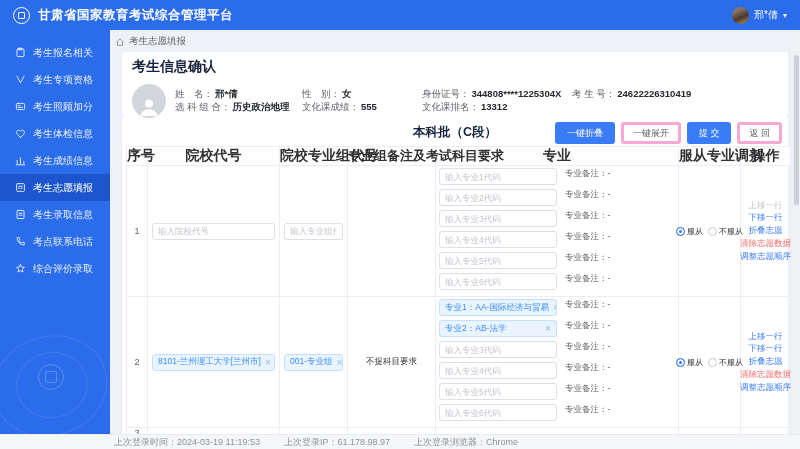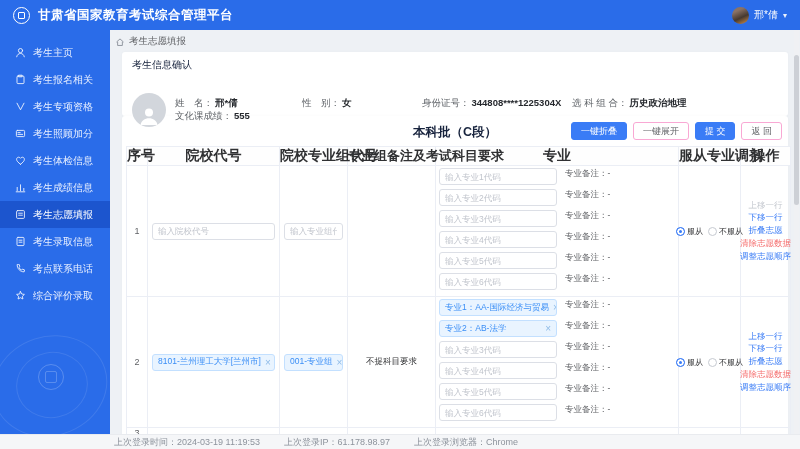--- a/index.html
+++ b/index.html
@@ -29,33 +29,33 @@
   .wm-logo{position:absolute;left:38px;bottom:44px;width:26px;height:26px;border:1.5px solid rgba(255,255,255,.22);border-radius:50%;display:flex;align-items:center;justify-content:center}
   .wm-logo::after{content:"";width:10px;height:10px;border:1px solid rgba(255,255,255,.22);border-radius:2px}
 
   
   main{position:absolute;left:110px;top:30px;right:0;bottom:15px;overflow:hidden}
   .breadcrumb{display:flex;align-items:center;gap:4px;padding:6px 5px 5px;font-size:9.5px;color:#606266;height:22px}
   .home-ic{width:10px;height:10px;stroke:#8a9099;fill:none;stroke-width:1;cursor:pointer}
 
   .card{background:#fff;border-radius:3px;margin:0 12px;box-shadow:0 0 3px rgba(0,0,0,.03)}
   .info-card{padding:6px 10px 8px;height:64px}
-  .info-title{font-size:10px;font-weight:400;margin-bottom:21px;color:#17233d}
+  .info-title{font-size:14px;font-weight:700;margin-bottom:8px;color:#17233d}
   .info-body{display:flex;align-items:center;gap:9px}
   .avatar-lg{width:34px;height:34px;border-radius:50%;background:#d2d6dc;flex:none;display:flex;align-items:flex-end;justify-content:center;overflow:hidden}
   .avatar-lg svg{width:24px;height:24px}
   .info-grid{flex:1;display:grid;grid-template-columns:127px 120px 150px 1fr;align-items:center}
   .field{font-size:9.5px;color:#5d6166;white-space:nowrap}
   .field b{color:#25282d;margin-left:2px;font-weight:700}
 
   .table-card{padding:0 4px}
   .batch-head{position:relative;height:27px;display:flex;align-items:center;justify-content:center;padding-top:5px}
   .batch-title{font-size:12.5px;font-weight:700;color:#17233d}
   .batch-btns{position:absolute;right:2px;top:6px;display:flex;gap:6px}
-  .btn{font-size:9px;padding:3.5px 9px;border-radius:3px;border:1px solid #f9a8d4;background:#fff;color:#606266;cursor:pointer;line-height:1;white-space:nowrap;font-family:inherit}
+  .btn{font-size:9px;padding:3.5px 9px;border-radius:3px;border:3px solid #f9a8d4;background:#fff;color:#606266;cursor:pointer;line-height:1;white-space:nowrap;font-family:inherit}
   .btn.primary{background:#3a7cf6;border-color:#3a7cf6;color:#fff}
 
   table{width:100%;border-collapse:collapse;margin-top:3px;table-layout:fixed}
   th,td{border:1px solid #ebeef5}
   th{font-size:14px;font-weight:700;color:#303133;height:17px;white-space:nowrap;overflow:visible;text-align:center;background:#fefefe}
   th:nth-child(4){font-size:13px}
   td{font-size:9px;color:#606266;text-align:center;vertical-align:middle;padding:0}
   .cell-pad{padding:0 4px}
   .inp{height:17px;border:1px solid #dcdfe6;border-radius:3px;font-size:8.5px;padding:0 5px;color:#303133;width:100%;background:#fff;font-family:inherit;outline:none}
   .inp::placeholder{color:#c0c4cc}
@@ -96,29 +96,20 @@
     <span>邢*倩</span>
     <span class="caret">▾</span>
   </div>
 </header>
 
 <aside class="sidebar">
   <nav id="side-nav">
       <div class="side-item">
         <span class="sicon">
           <svg viewBox="0 0 11 11">
-            <circle cx="5.5" cy="3.6" r="2.1"></circle>
-            <path d="M1.7 9.8c.4-2.2 2-3.3 3.8-3.3s3.4 1.1 3.8 3.3"></path>
-          </svg>
-        </span>
-        <span class="slabel">考生主页</span>
-      </div>
-      <div class="side-item">
-        <span class="sicon">
-          <svg viewBox="0 0 11 11">
             <rect x="2" y="2" width="7" height="7.6" rx="1"></rect>
             <path d="M3.9 1.2h3.2v1.6H3.9z"></path>
           </svg>
         </span>
         <span class="slabel">考生报名相关</span>
       </div>
       <div class="side-item">
         <span class="sicon">
           <svg viewBox="0 0 11 11">
             <path d="M2 2.2l3.5 6.6 3.5-6.6"></path>
@@ -207,22 +198,24 @@
       <span class="avatar-lg">
         <svg viewBox="0 0 24 24">
             <circle cx="12" cy="9.5" r="4" fill="#ffffff"></circle>
             <path d="M3.5 22c.8-4.5 4.4-6.8 8.5-6.8s7.7 2.3 8.5 6.8z" fill="#ffffff"></path>
           </svg>
       </span>
       <div class="info-grid" id="info-grid">
           <div class="field"><span class="f-label">姓　名：</span><b class="f-value">邢*倩</b></div>
           <div class="field"><span class="f-label">性　别：</span><b class="f-value">女</b></div>
           <div class="field"><span class="f-label">身份证号：</span><b class="f-value">344808****1225304X</b></div>
+          <div class="field"><span class="f-label">考 生 号：</span><b class="f-value">24622226310419</b></div>
           <div class="field"><span class="f-label">选 科 组 合：</span><b class="f-value">历史政治地理</b></div>
           <div class="field"><span class="f-label">文化课成绩：</span><b class="f-value">555</b></div>
+          <div class="field"><span class="f-label">文化课排名：</span><b class="f-value">13312</b></div>
         </div>
     </div>
   </section>
 
   <section class="card table-card">
     <div class="batch-head">
       <span class="batch-title">本科批（C段）</span>
       <div class="batch-btns" id="batch-btns">
           <button class="btn primary">一键折叠</button>
           <button class="btn default">一键展开</button>

